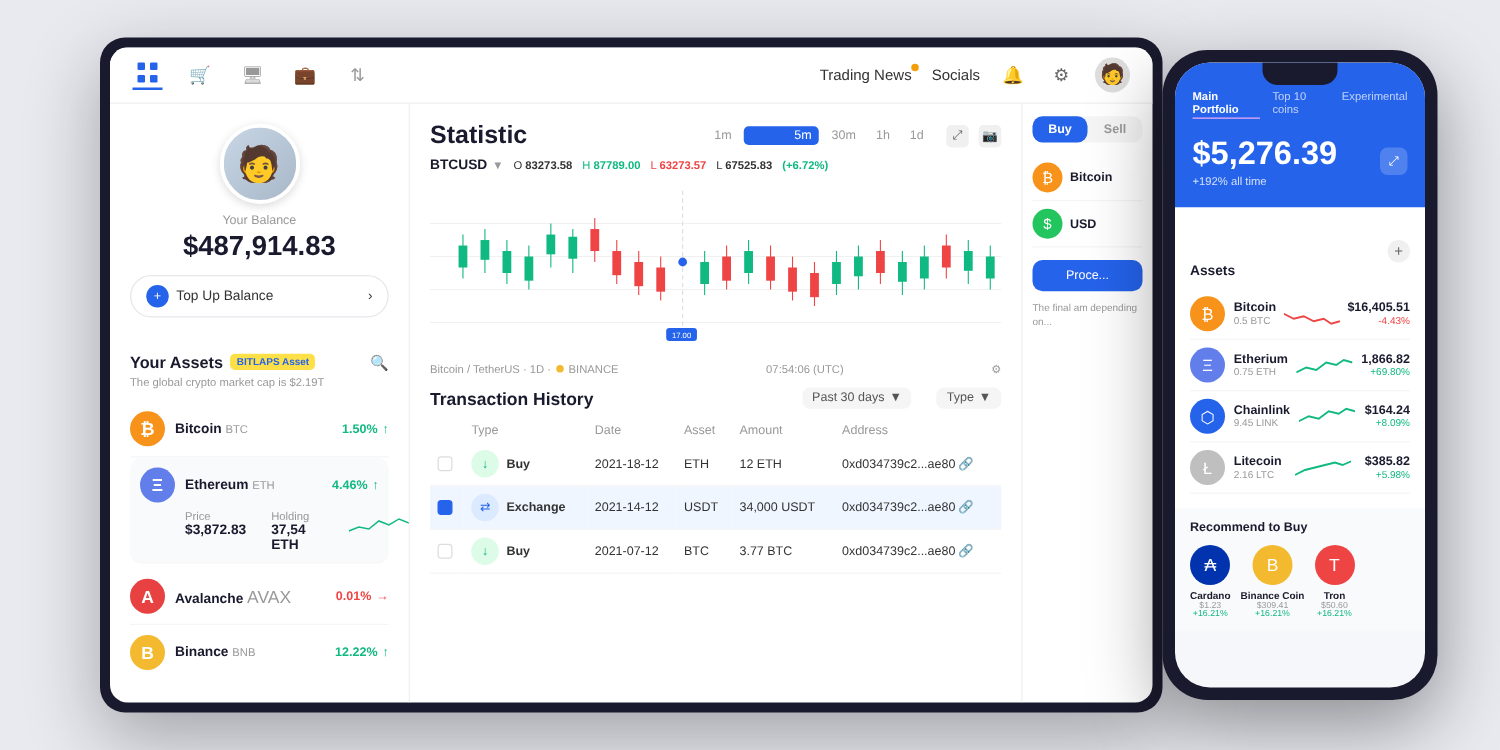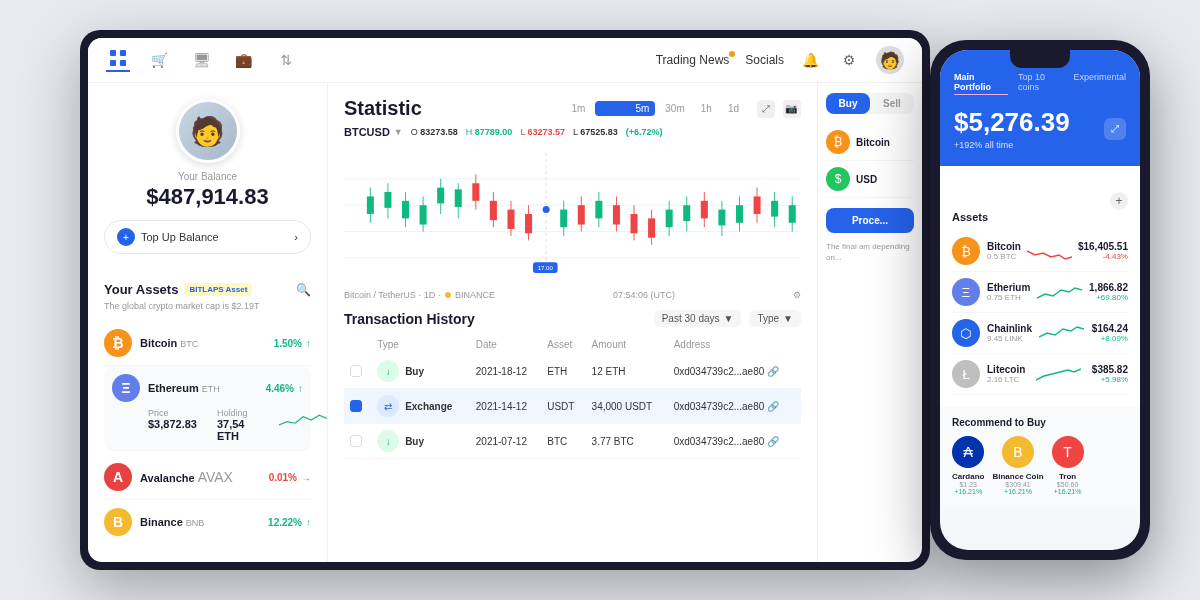--- a/index.html
+++ b/index.html
@@ -196,21 +196,21 @@
       display: flex;
       align-items: center;
       gap: 6px;
     }
     .assets-title {
       font-size: 13px;
       font-weight: 700;
       color: #1a1a2e;
     }
     .assets-badge {
-      background: #fef9c3;
+      background: #fde047;
       color: #2563eb;
       font-size: 8px;
       padding: 2px 5px;
       border-radius: 4px;
       font-weight: 600;
     }
     .assets-search-icon {
       color: #999;
       font-size: 12px;
       cursor: pointer;
@@ -436,21 +436,21 @@
       margin: 10px 0 8px;
     }
     .tx-title {
       font-size: 14px;
       font-weight: 700;
       color: #1a1a2e;
     }
     .tx-filters {
       display: flex;
       align-items: center;
-      gap: 8px;
+      gap: 20px;
     }
     .tx-filter {
       display: flex;
       align-items: center;
       gap: 4px;
       font-size: 10px;
       color: #555;
       background: #f5f5f5;
       padding: 3px 8px;
       border-radius: 6px;
@@ -565,21 +565,21 @@
     }
 
     .proceed-btn {
       width: 100%;
       background: #2563eb;
       color: #fff;
       border: none;
       border-radius: 8px;
       padding: 7px 0;
       font-size: 10px;
-      font-weight: 700;
+      font-weight: 400;
       cursor: pointer;
       margin-top: 10px;
     }
     .right-note {
       font-size: 8px;
       color: #999;
       line-height: 1.4;
       margin-top: 8px;
     }
 

